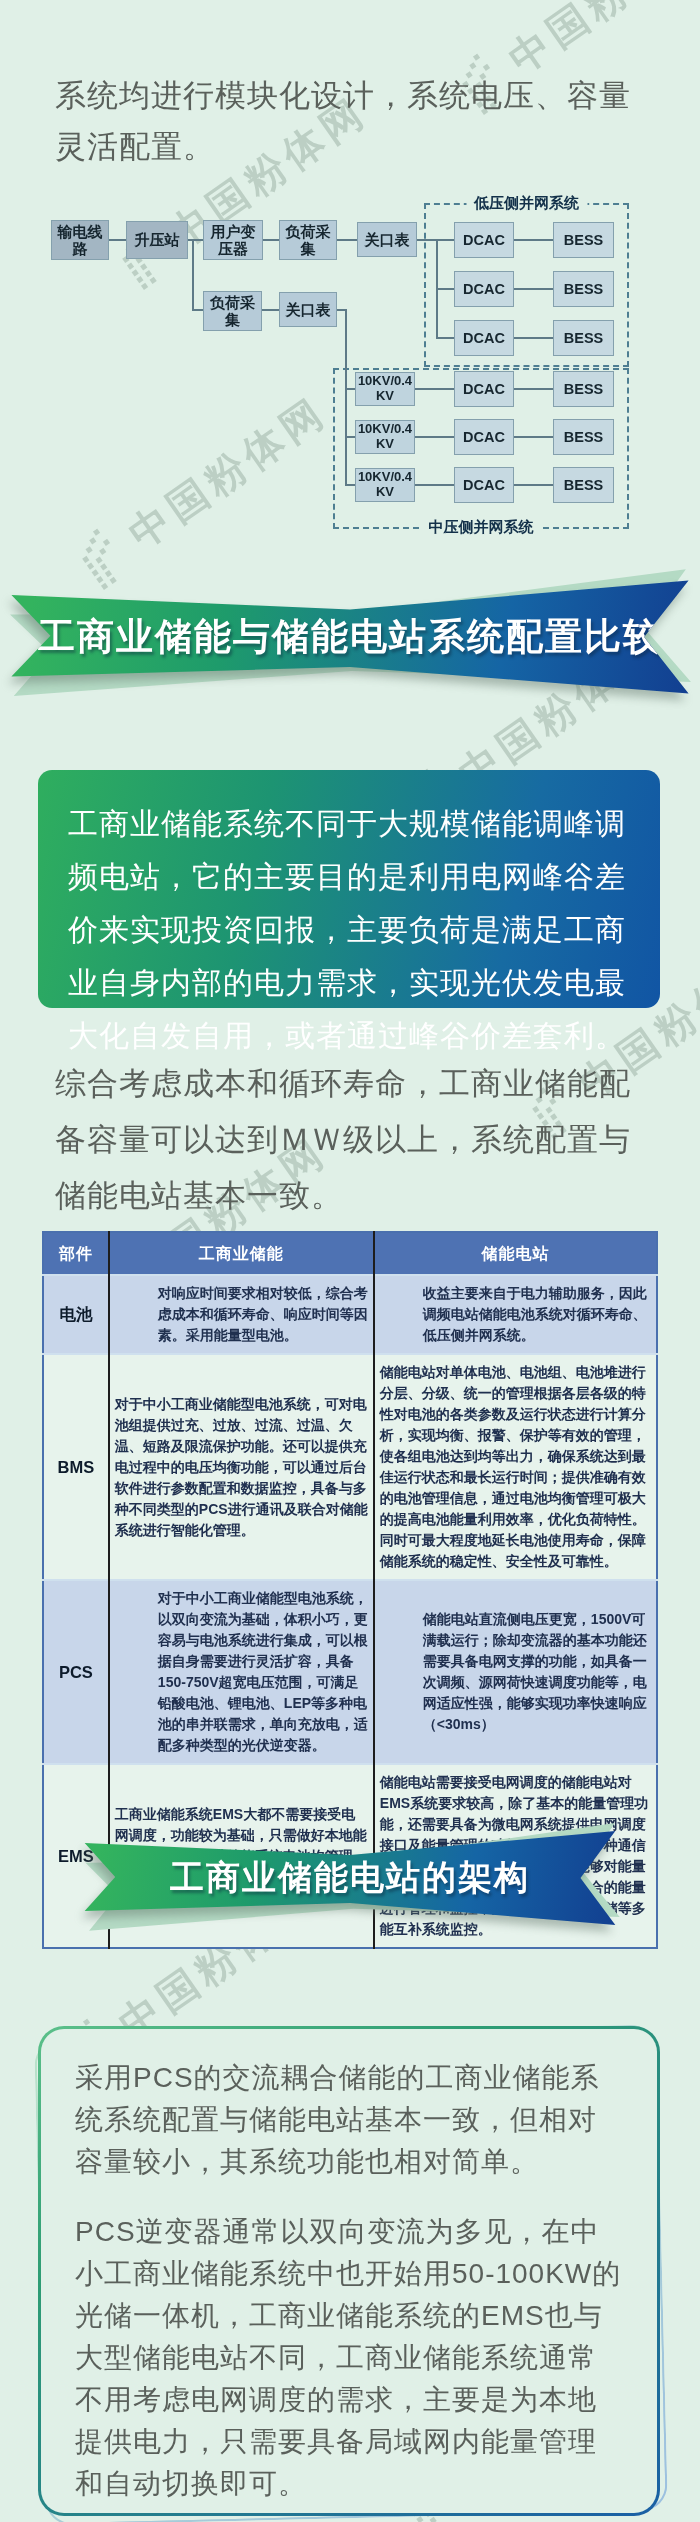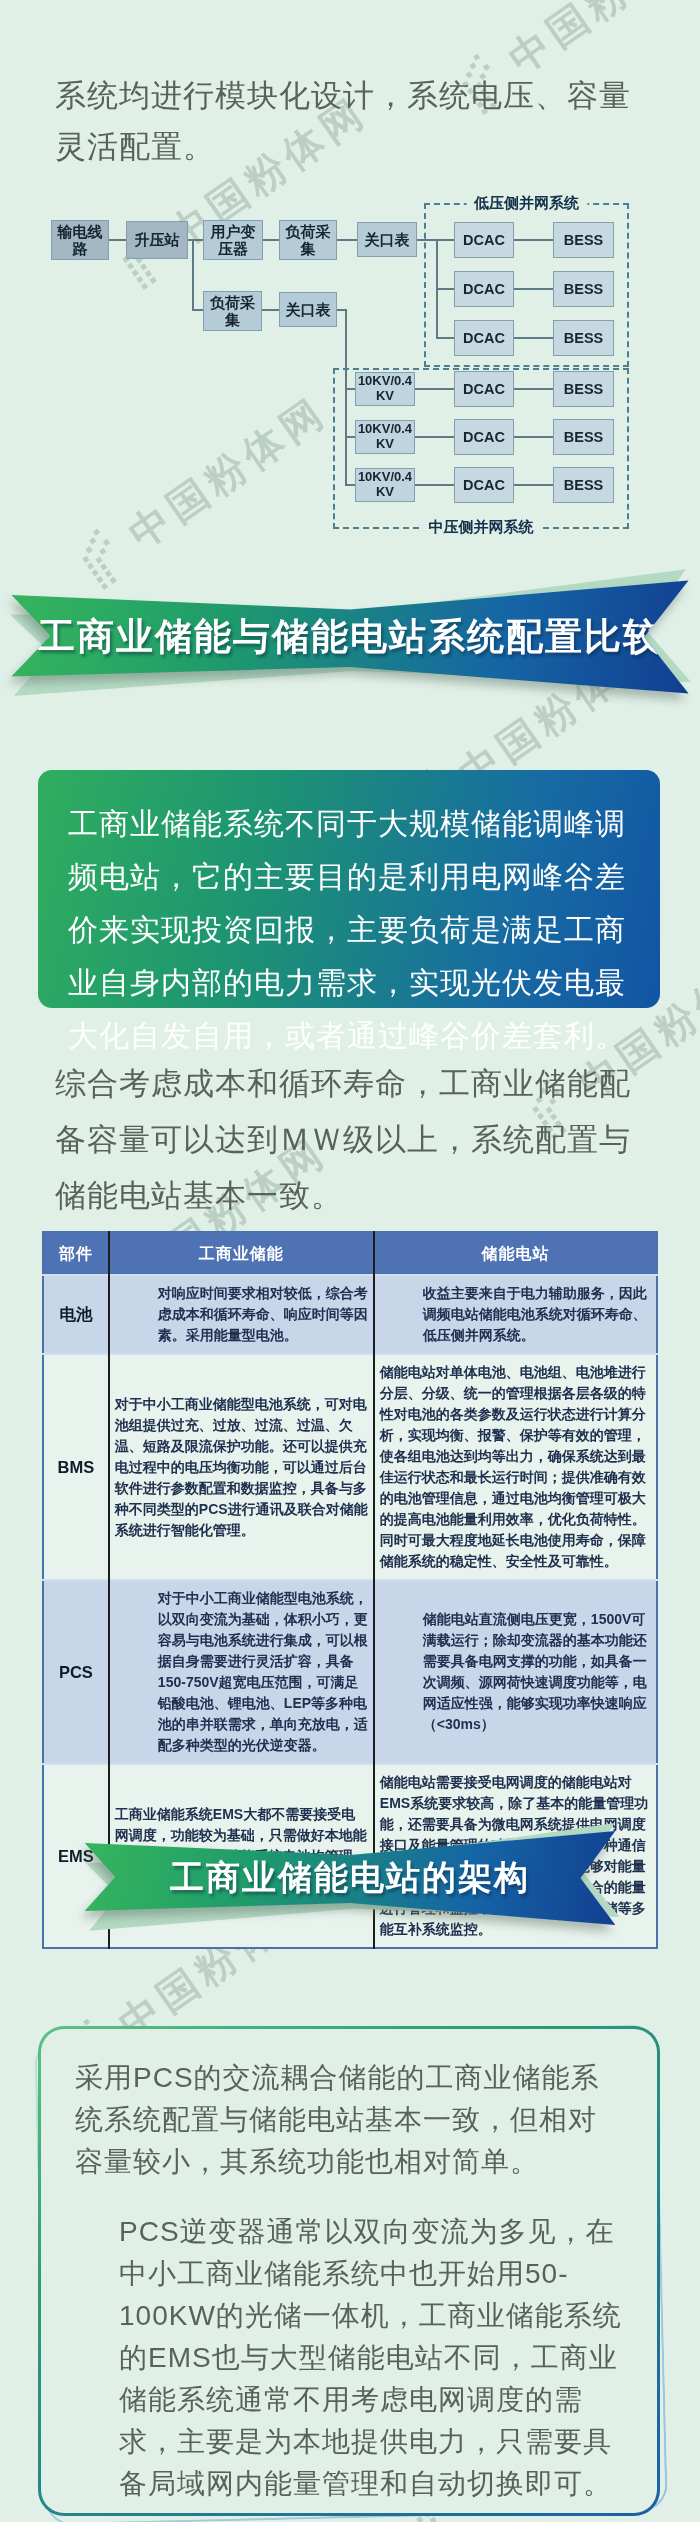--- a/index.html
+++ b/index.html
@@ -77,21 +77,21 @@
       border-radius:26px;border:2px solid transparent;
       background:linear-gradient(#e0f0e7,#e0f0e7) padding-box,
                  linear-gradient(150deg,#b9e2c9 0%,#9cc0e0 100%) border-box;
       transform:rotate(-1.4deg);}
   .outro-frame{position:absolute;left:38px;top:2026px;width:622px;height:490px;
       border-radius:26px;padding:3px;box-sizing:border-box;
       background:linear-gradient(150deg,#5cc08a 0%,#2e9d74 30%,#1a5fa5 100%);}
   .outro-inner{width:100%;height:100%;border-radius:23px;background:#e0f0e7;
       box-sizing:border-box;padding:28px 34px;}
   .outro-inner p{margin:0;font-size:28px;line-height:42px;color:#5a605b;letter-spacing:1px;}
-  .outro-inner p + p{margin-top:28px;margin-left:44px;}
+  .outro-inner p + p{margin-top:28px;}
 </style>
 </head>
 <body>
 
 <svg width="0" height="0" style="position:absolute">
   <defs>
     <g id="wmsq" fill="currentColor">
       <rect x="0" y="22" width="7" height="7"></rect>
         <rect x="0" y="33" width="7" height="7"></rect>
       <rect x="0" y="44" width="7" height="7"></rect>

